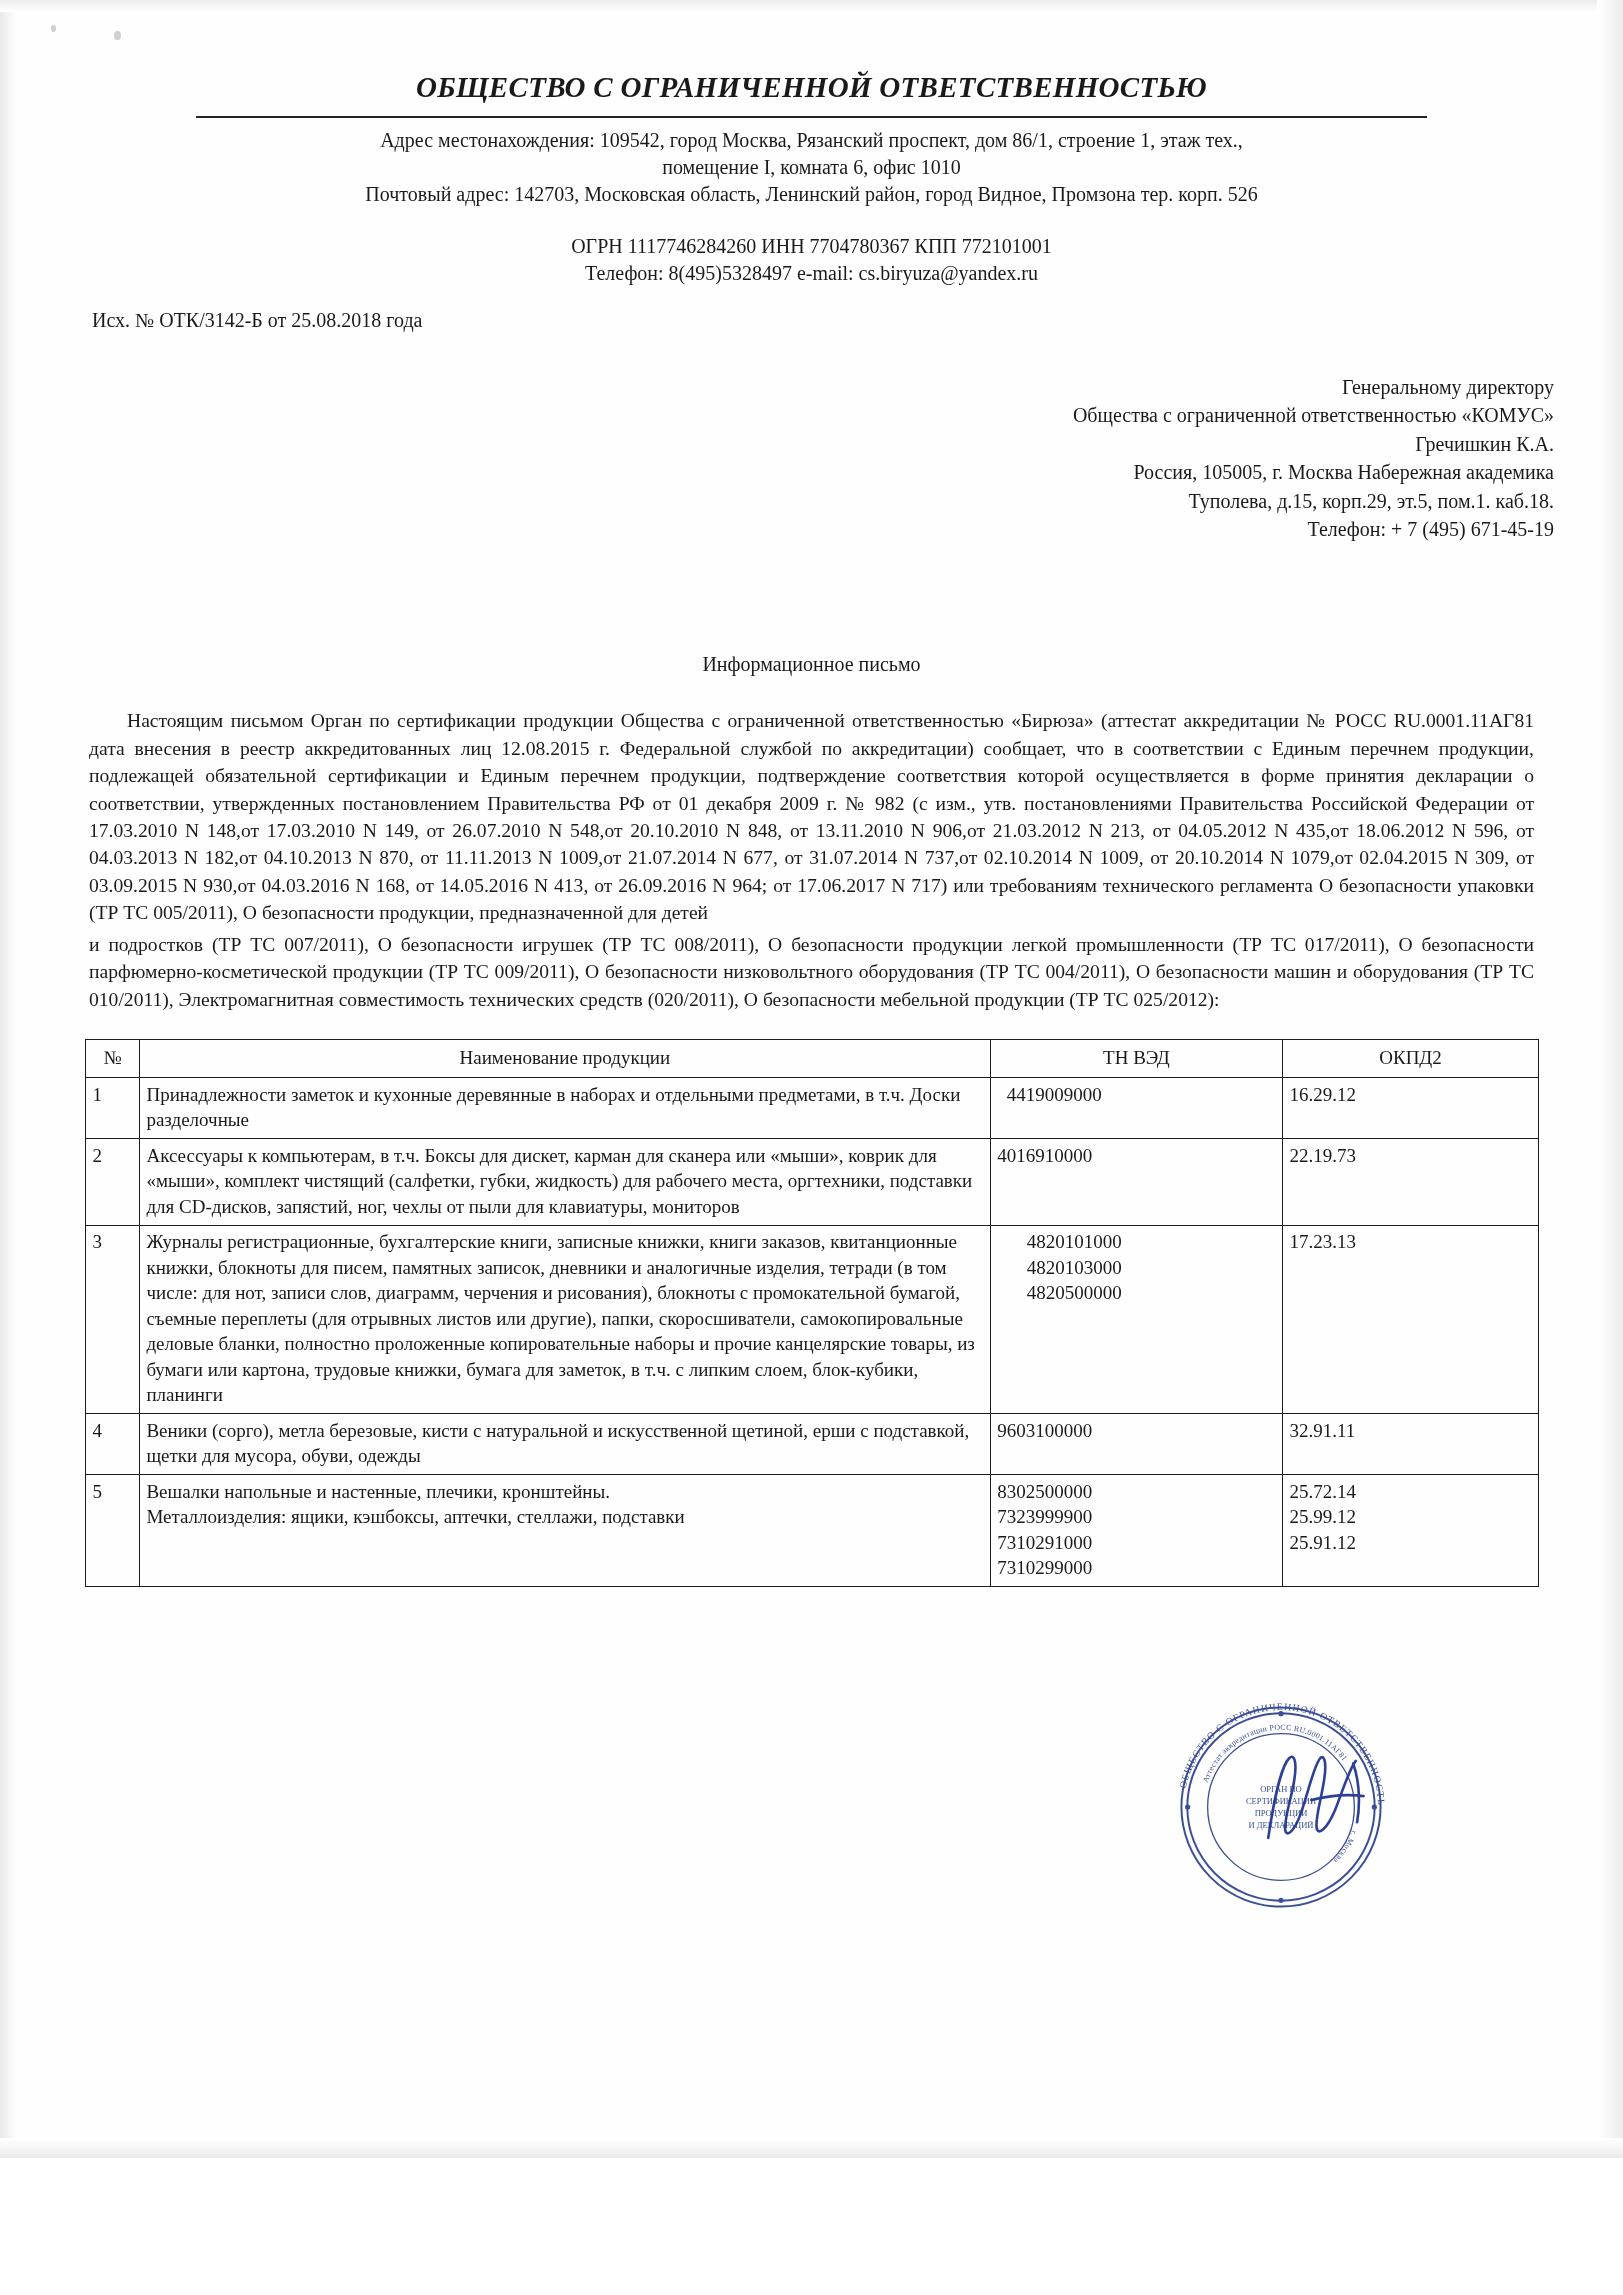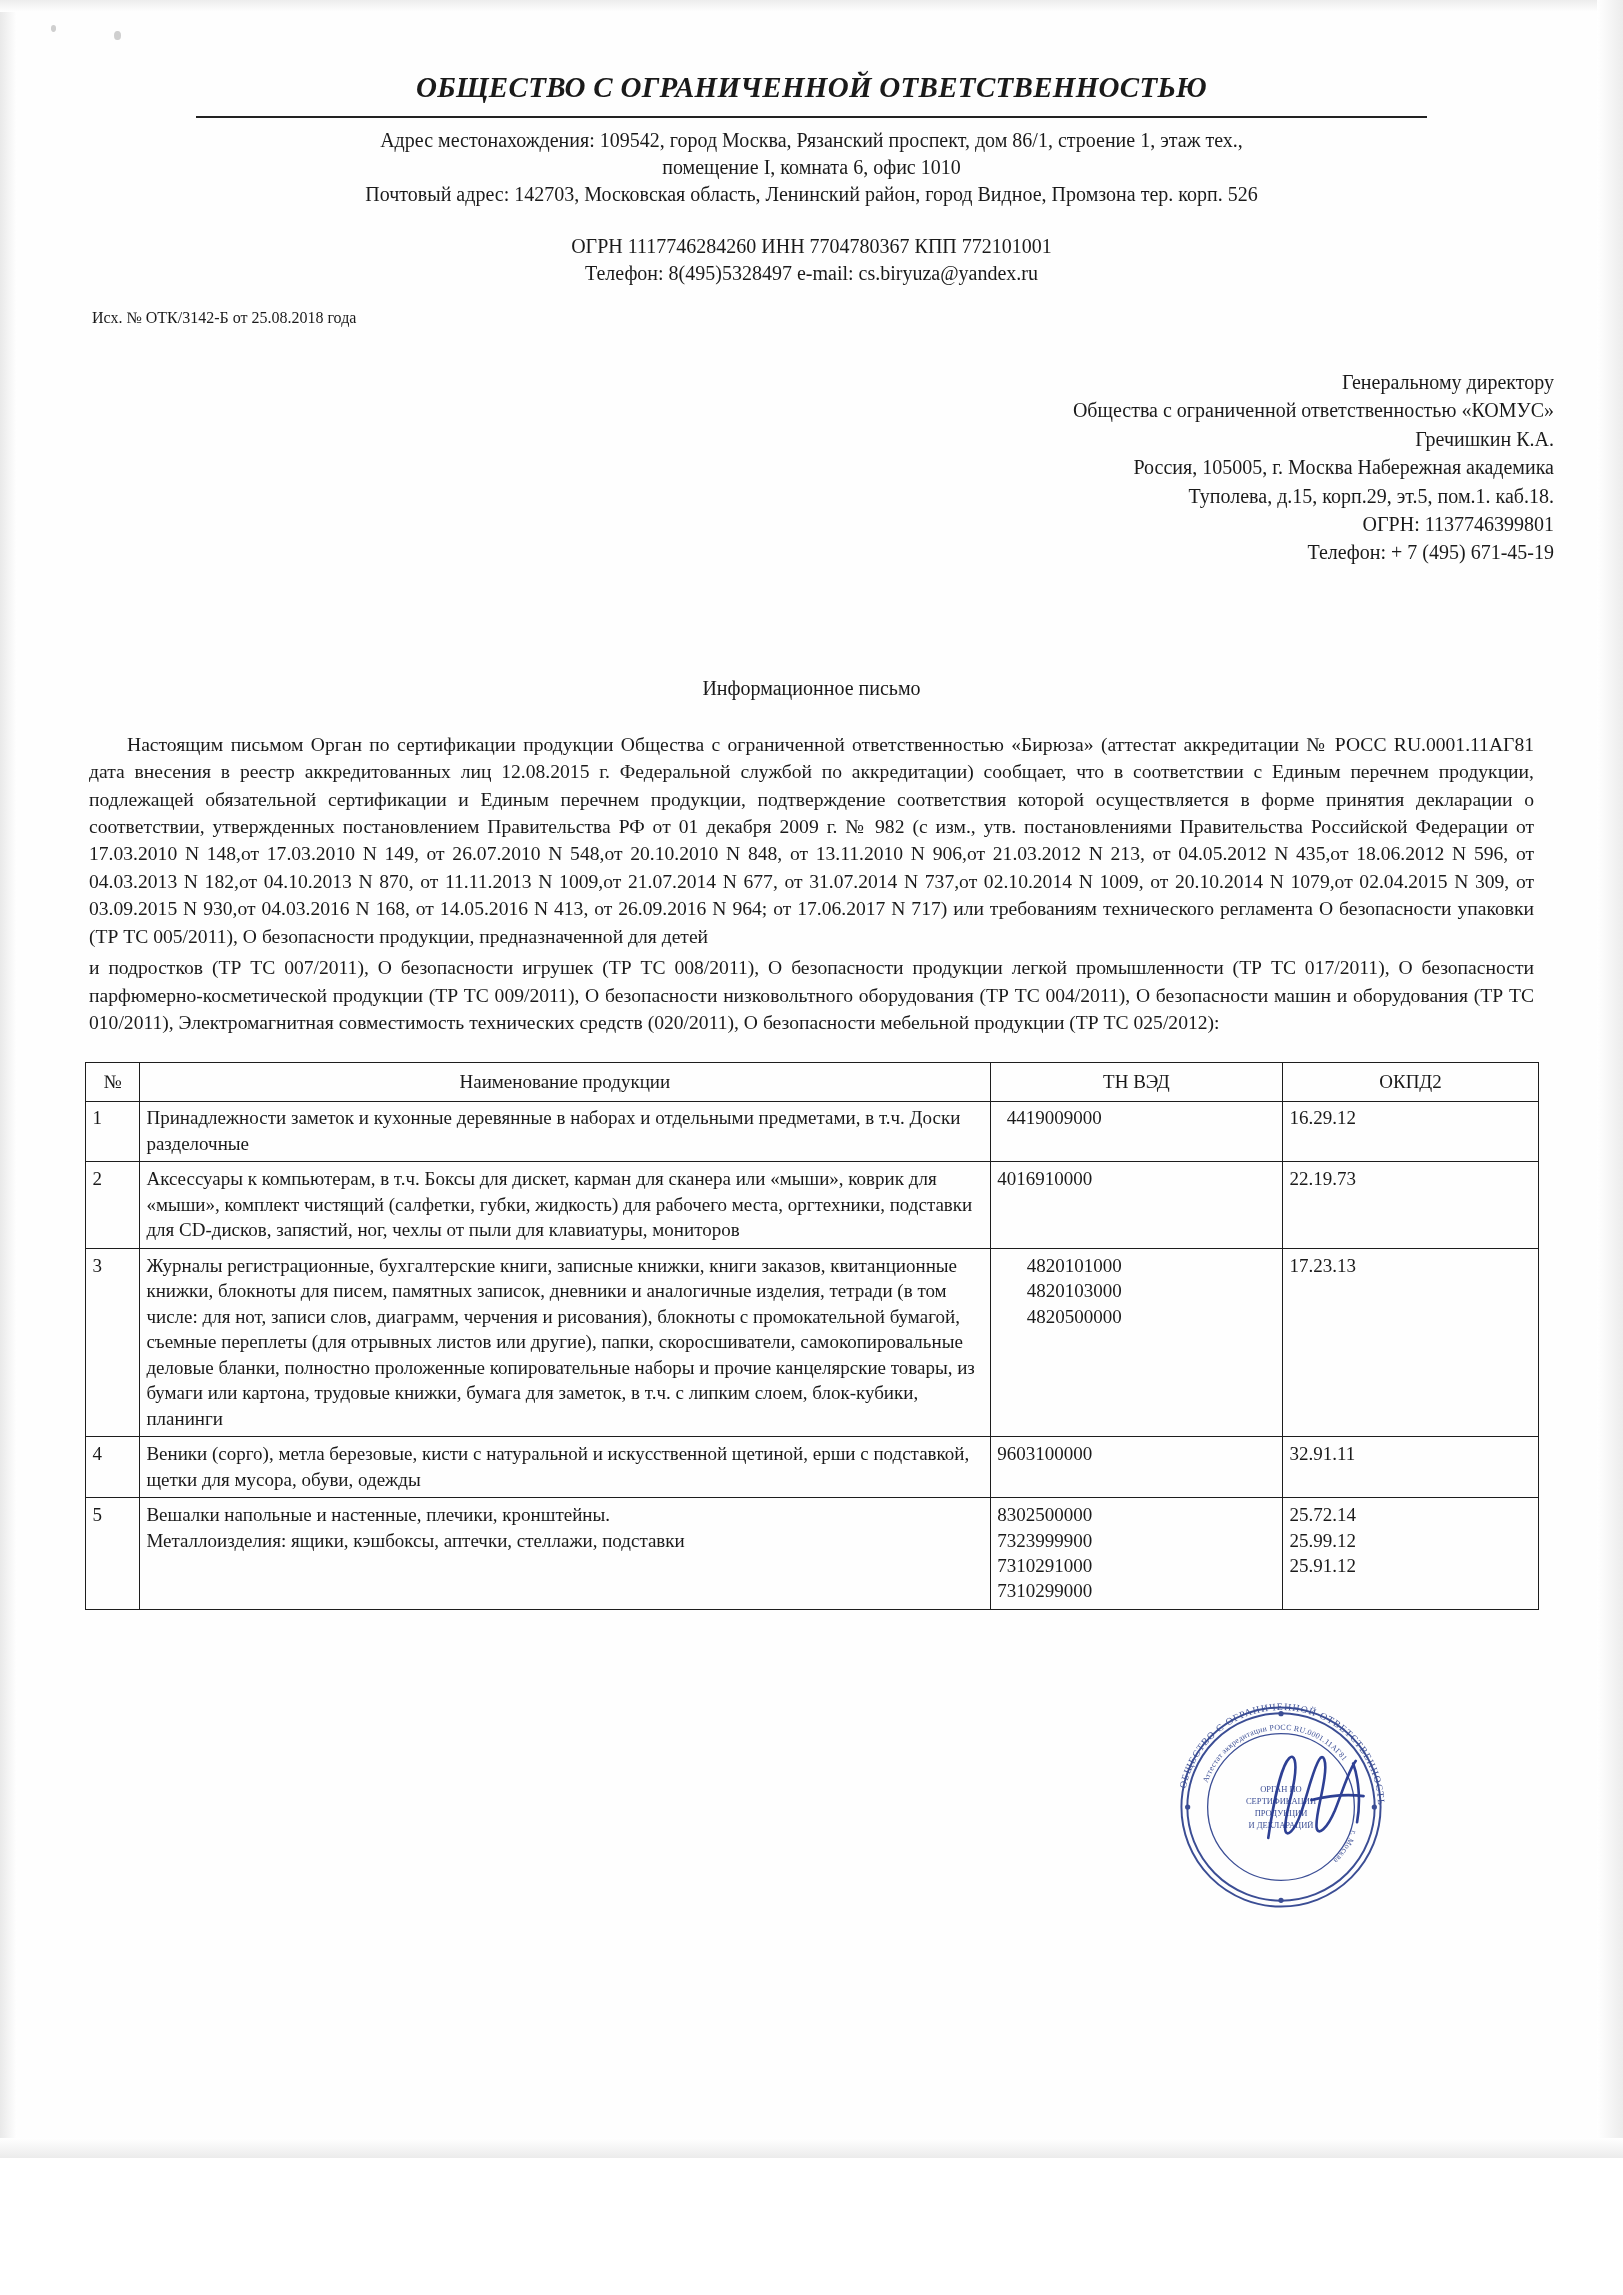--- a/index.html
+++ b/index.html
@@ -44,21 +44,21 @@
     line-height:1.35;
     margin:9.2px 124px 0 124px;
   }
   .reg {
     text-align:center;
     font-size:20px;
     line-height:1.35;
     margin:25px 0 0 0;
   }
   .outnum {
-    font-size:16px;
+    font-size:20px;
     margin:22px 0 0 92px;
   }
   .addressee {
     text-align:right;
     font-size:20px;
     line-height:1.42;
     margin:41px 69px 0 0;
   }
   .doctitle {
     text-align:center;
@@ -140,21 +140,20 @@
     </div>
 
     <div class="outnum">Исх. № ОТК/3142-Б от 25.08.2018 года</div>
 
     <div class="addressee">
       <div>Генеральному директору</div>
       <div>Общества с ограниченной ответственностью «КОМУС»</div>
       <div>Гречишкин К.А.</div>
       <div>Россия, 105005, г. Москва Набережная академика</div>
       <div>Туполева, д.15, корп.29, эт.5, пом.1. каб.18.</div>
-      <div>ОГРН: 1137746399801</div>
       <div>Телефон: + 7 (495) 671-45-19</div>
     </div>
 
     <div class="doctitle">Информационное письмо</div>
 
     <div class="body-text">
       <p class="indent">Настоящим письмом Орган по сертификации продукции Общества с ограниченной ответственностью «Бирюза» (аттестат аккредитации № РОСС RU.0001.11АГ81 дата внесения в реестр аккредитованных лиц    12.08.2015 г. Федеральной службой по аккредитации) сообщает, что в соответствии с Единым перечнем продукции, подлежащей обязательной сертификации и Единым перечнем продукции, подтверждение соответствия которой осуществляется в форме принятия декларации о соответствии, утвержденных постановлением Правительства РФ от 01 декабря 2009 г. № 982 (с изм., утв. постановлениями Правительства Российской Федерации от 17.03.2010 N 148,от 17.03.2010 N 149, от 26.07.2010 N 548,от 20.10.2010 N 848, от 13.11.2010 N 906,от 21.03.2012 N 213, от 04.05.2012 N 435,от 18.06.2012 N 596, от 04.03.2013 N 182,от 04.10.2013 N 870, от 11.11.2013 N 1009,от 21.07.2014 N 677, от 31.07.2014 N 737,от 02.10.2014 N 1009, от 20.10.2014 N 1079,от 02.04.2015 N 309, от 03.09.2015 N 930,от 04.03.2016 N 168, от 14.05.2016 N 413, от 26.09.2016 N 964; от 17.06.2017 N 717) или требованиям технического регламента О безопасности упаковки (ТР ТС 005/2011), О безопасности продукции, предназначенной для детей</p>
       <p>и подростков (ТР ТС 007/2011), О безопасности игрушек (ТР ТС 008/2011), О безопасности продукции легкой промышленности (ТР ТС 017/2011), О безопасности парфюмерно-косметической продукции (ТР ТС 009/2011), О безопасности низковольтного оборудования (ТР ТС 004/2011), О безопасности машин и оборудования (ТР ТС 010/2011), Электромагнитная совместимость технических средств (020/2011), О безопасности мебельной продукции (ТР ТС 025/2012):</p>
     </div>
 

